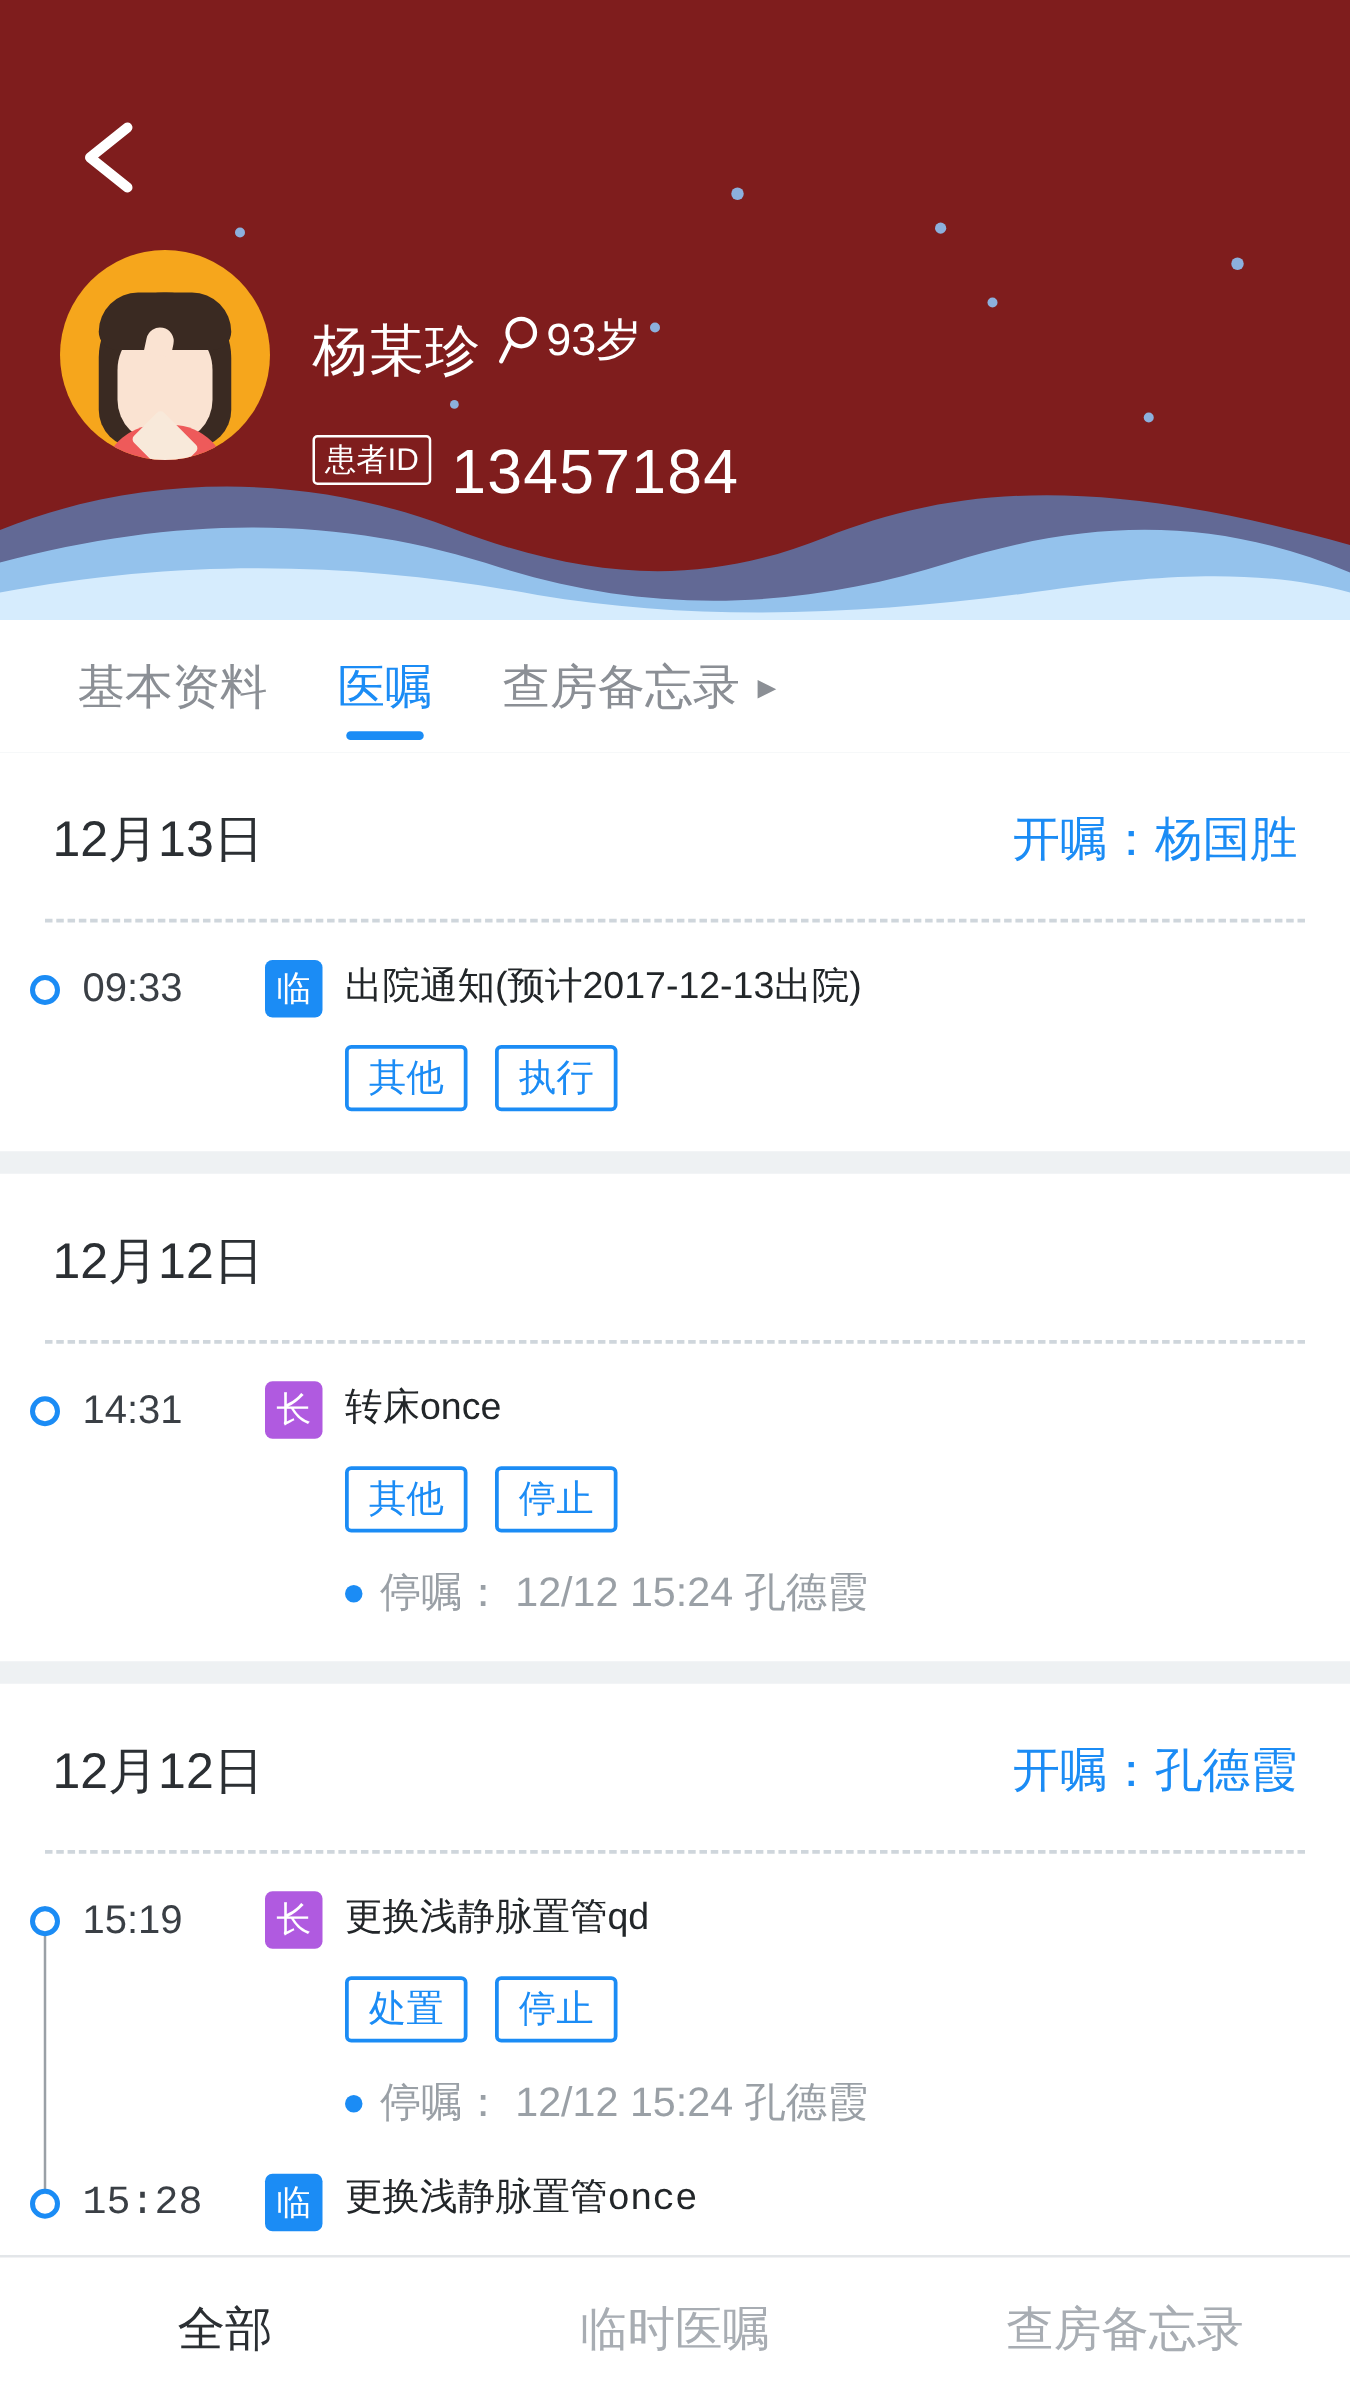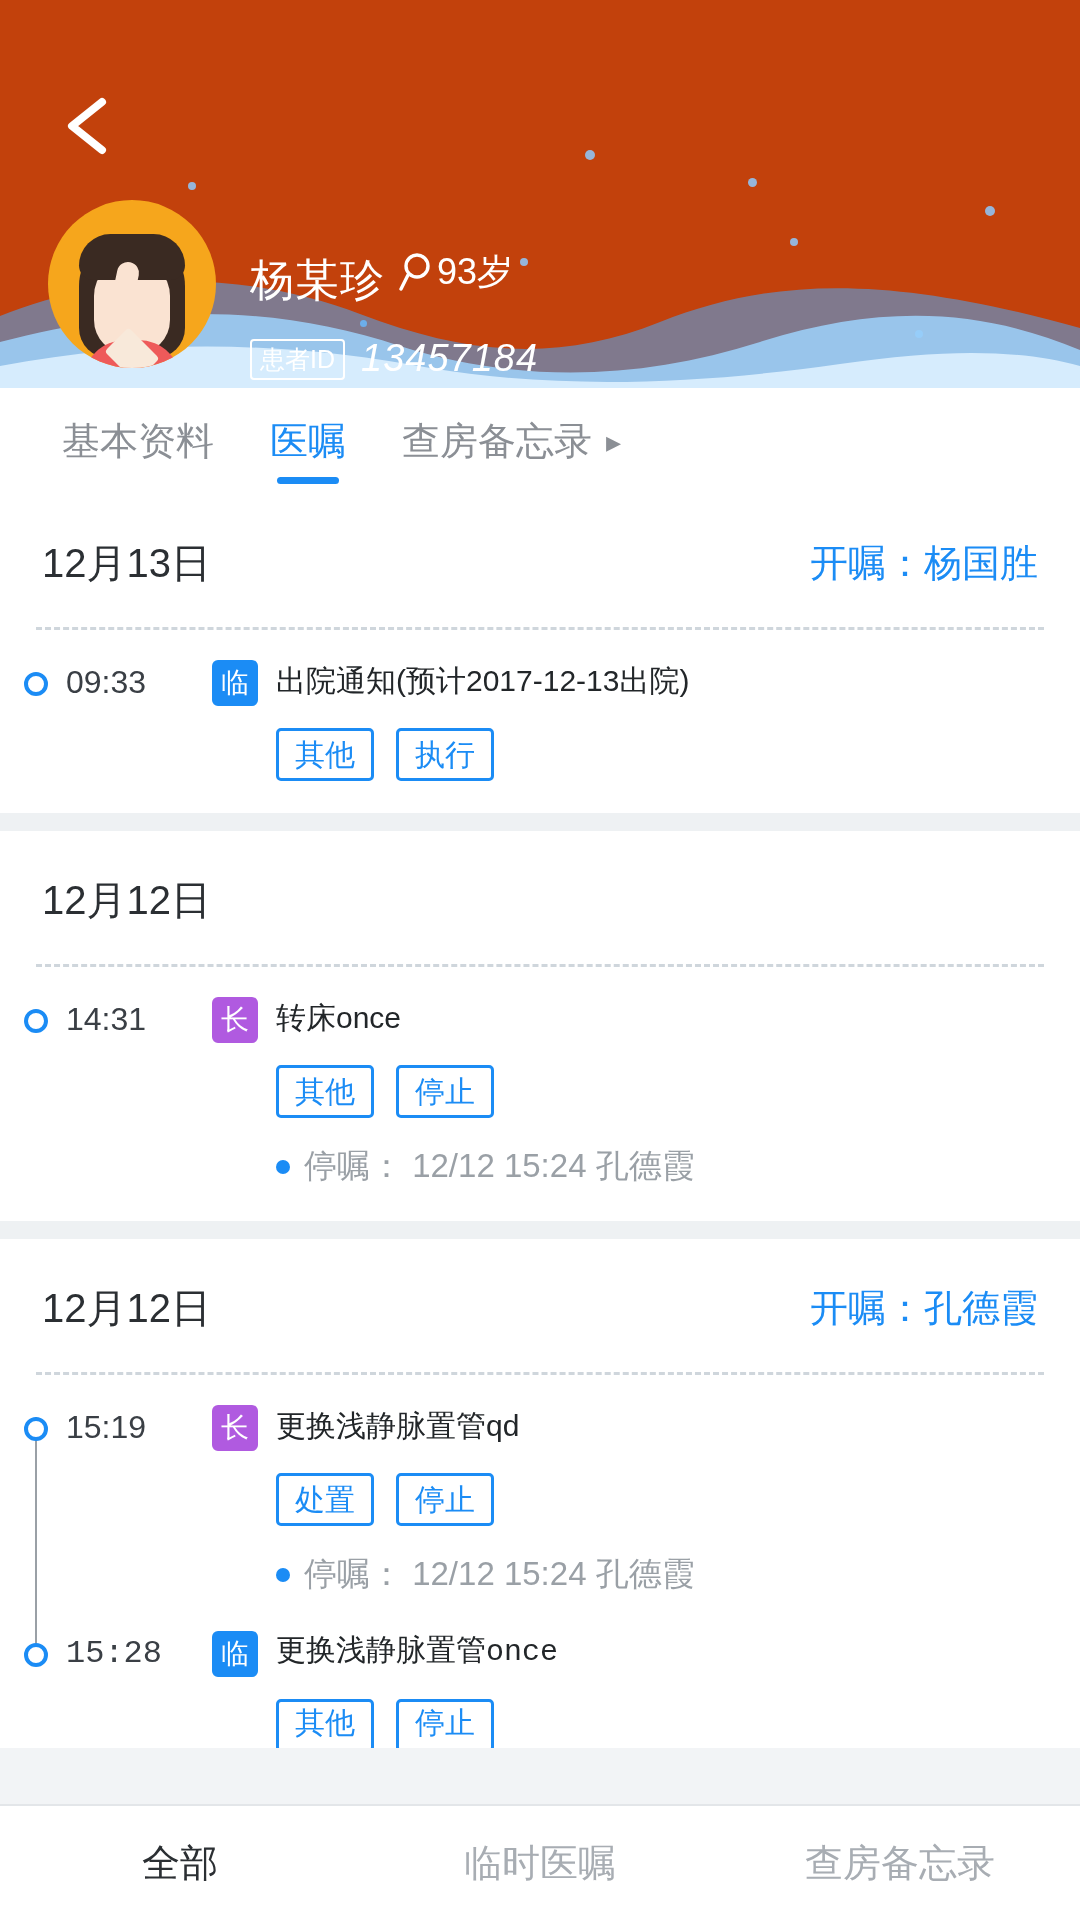--- a/index.html
+++ b/index.html
@@ -6,22 +6,22 @@
   html, body {
     width:1080px; height:1920px;
     font-family:"Liberation Sans","DejaVu Sans",sans-serif;
     background:#ffffff;
     overflow:hidden;
   }
   .screen { position:relative; width:1080px; height:1920px; background:#f2f4f6; }
 
   
   .header {
-    position:relative; width:1080px; height:388px;
-    background:#c2410c; overflow:hidden;
+    position:relative; width:1080px; height:496px;
+    background:#7f1d1d; overflow:hidden;
   }
   .hdr-dot { position:absolute; background:#8ecaff; border-radius:50%; opacity:.85; }
   .back-btn {
     position:absolute; left:40px; top:78px;
     width:96px; height:96px; cursor:pointer; z-index:6;
   }
   .back-btn svg { display:block; }
 
   .avatar {
     position:absolute; left:48px; top:200px;
@@ -43,26 +43,26 @@
              background:#fae3d2; }
   .av-collar { position:absolute; left:62px; top:138px; width:44px; height:34px;
              background:#f8e9da; transform:rotate(45deg); border-radius:4px; }
 
   .pinfo { position:absolute; left:250px; top:248px; z-index:5; }
   .pname-row { display:flex; align-items:baseline; gap:14px; }
   .pname { font-size:44px; color:#ffffff; letter-spacing:1px; }
   .gender-age { display:flex; align-items:center; gap:4px; }
   .gender-icon { display:block; }
   .page { font-size:36px; color:#ffffff; }
-  .pid-row { display:flex; align-items:flex-end; gap:16px; margin-top:27px; }
+  .pid-row { display:flex; align-items:flex-start; gap:16px; margin-top:38px; }
   .pid-badge {
     border:2px solid #ffffff; border-radius:4px;
     padding:2px 8px; font-size:25px; color:#ffffff; line-height:1.3;
   }
-  .pid-num { font-size:38px; color:#ffffff; letter-spacing:1px;font-style:italic; }
+  .pid-num { font-size:50px; color:#ffffff; letter-spacing:1px; }
 
   .waves { position:absolute; left:0; bottom:0; width:1080px; height:130px; }
 
   
   .tabs {
     position:relative; display:flex; align-items:center;
     height:106px; background:#ffffff; padding:0 0 0 34px;
   }
   .tab { position:relative; font-size:38px; color:#8b8f95; padding:15px 28px;
          height:106px; display:flex; align-items:center; cursor:pointer; }

